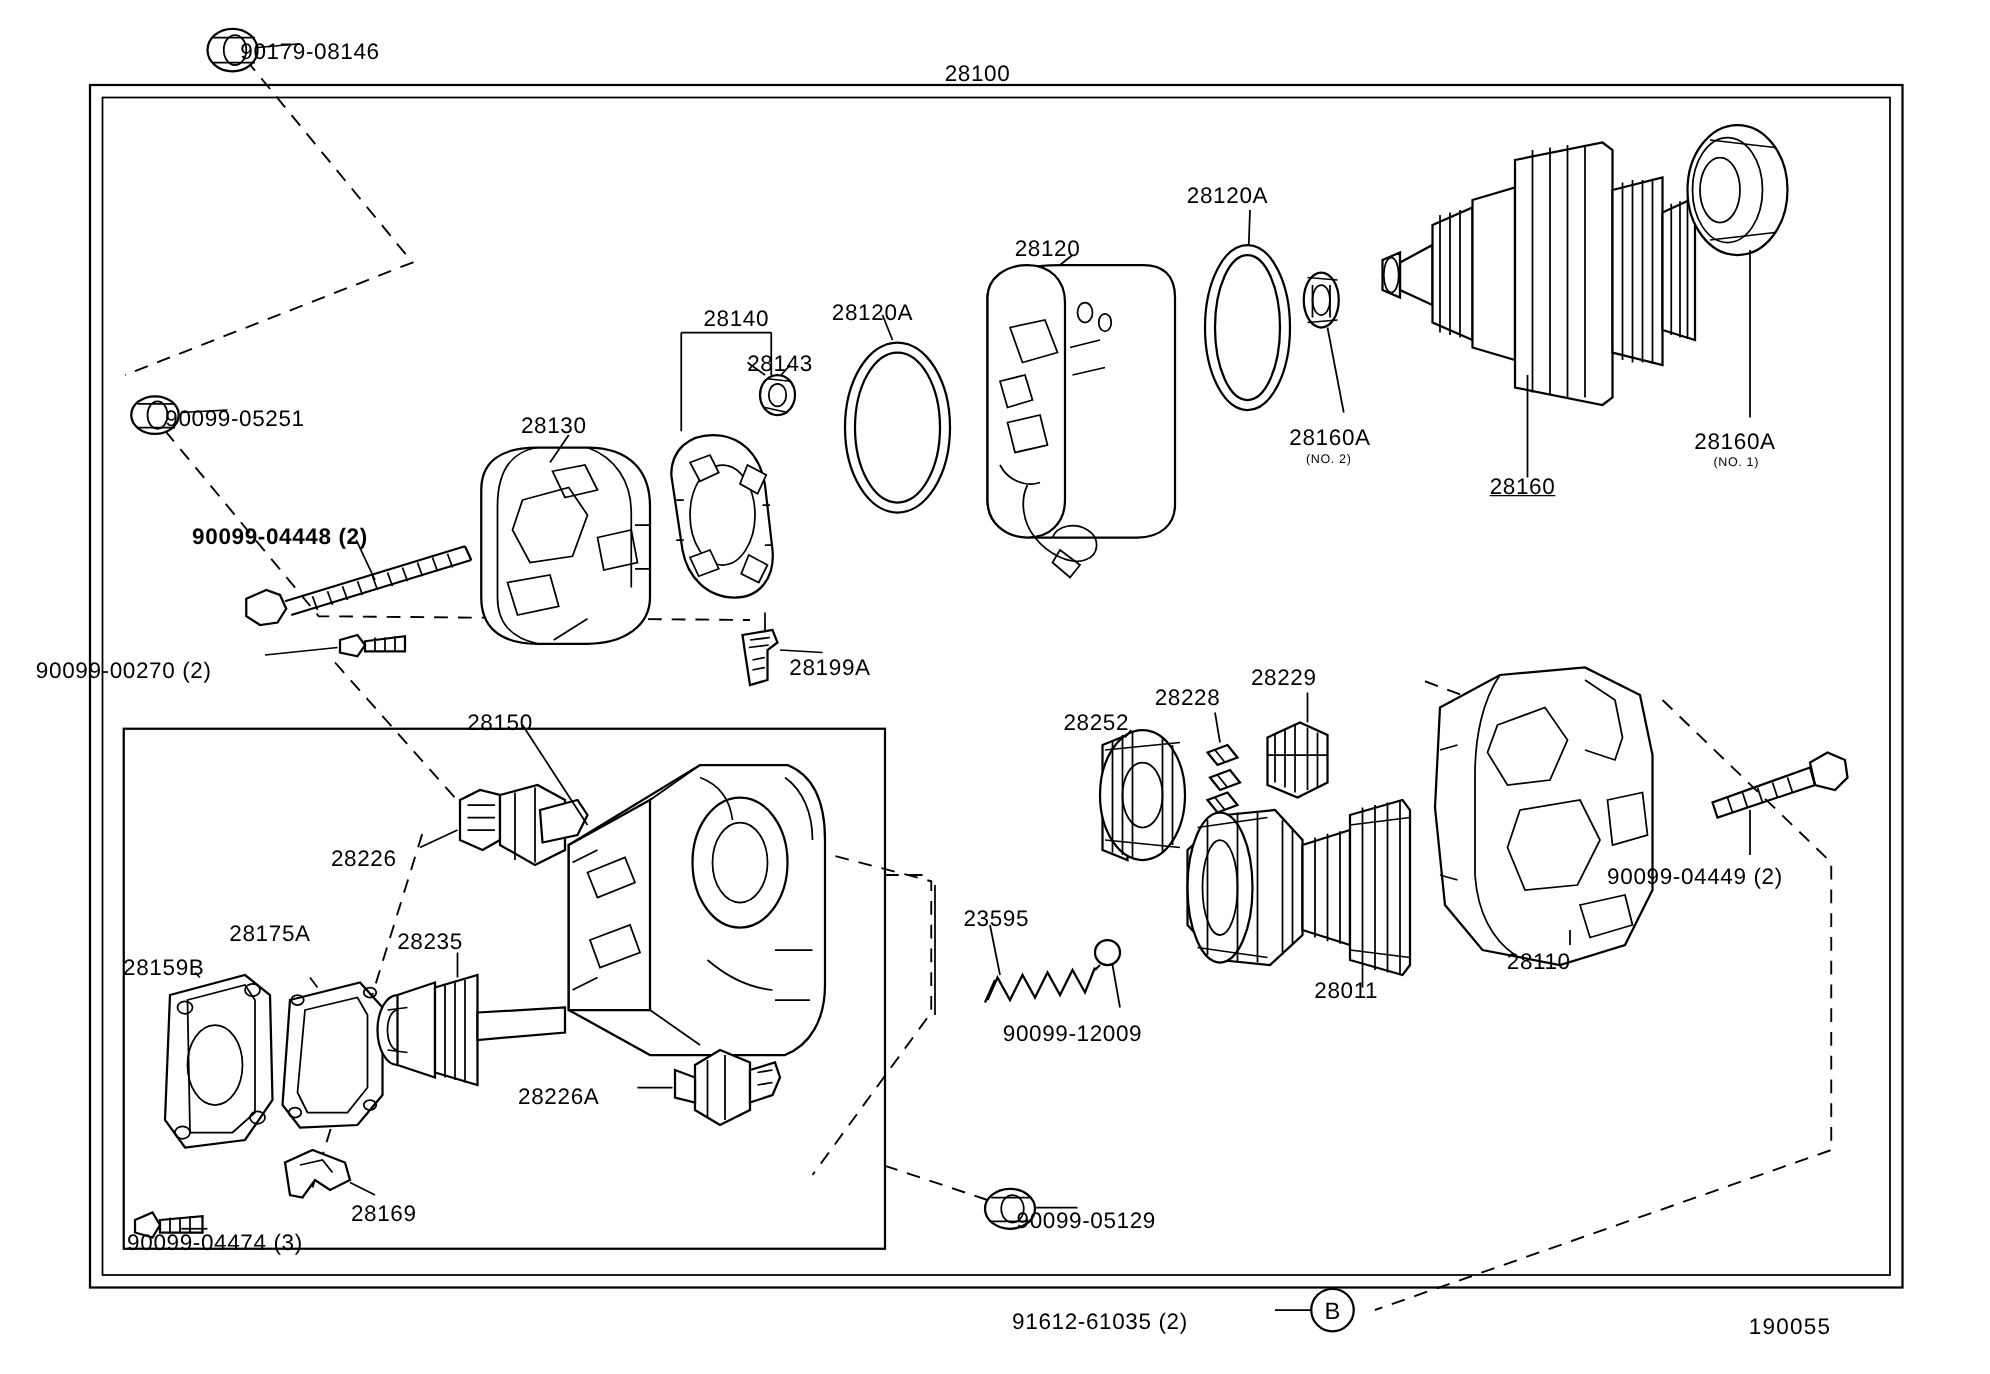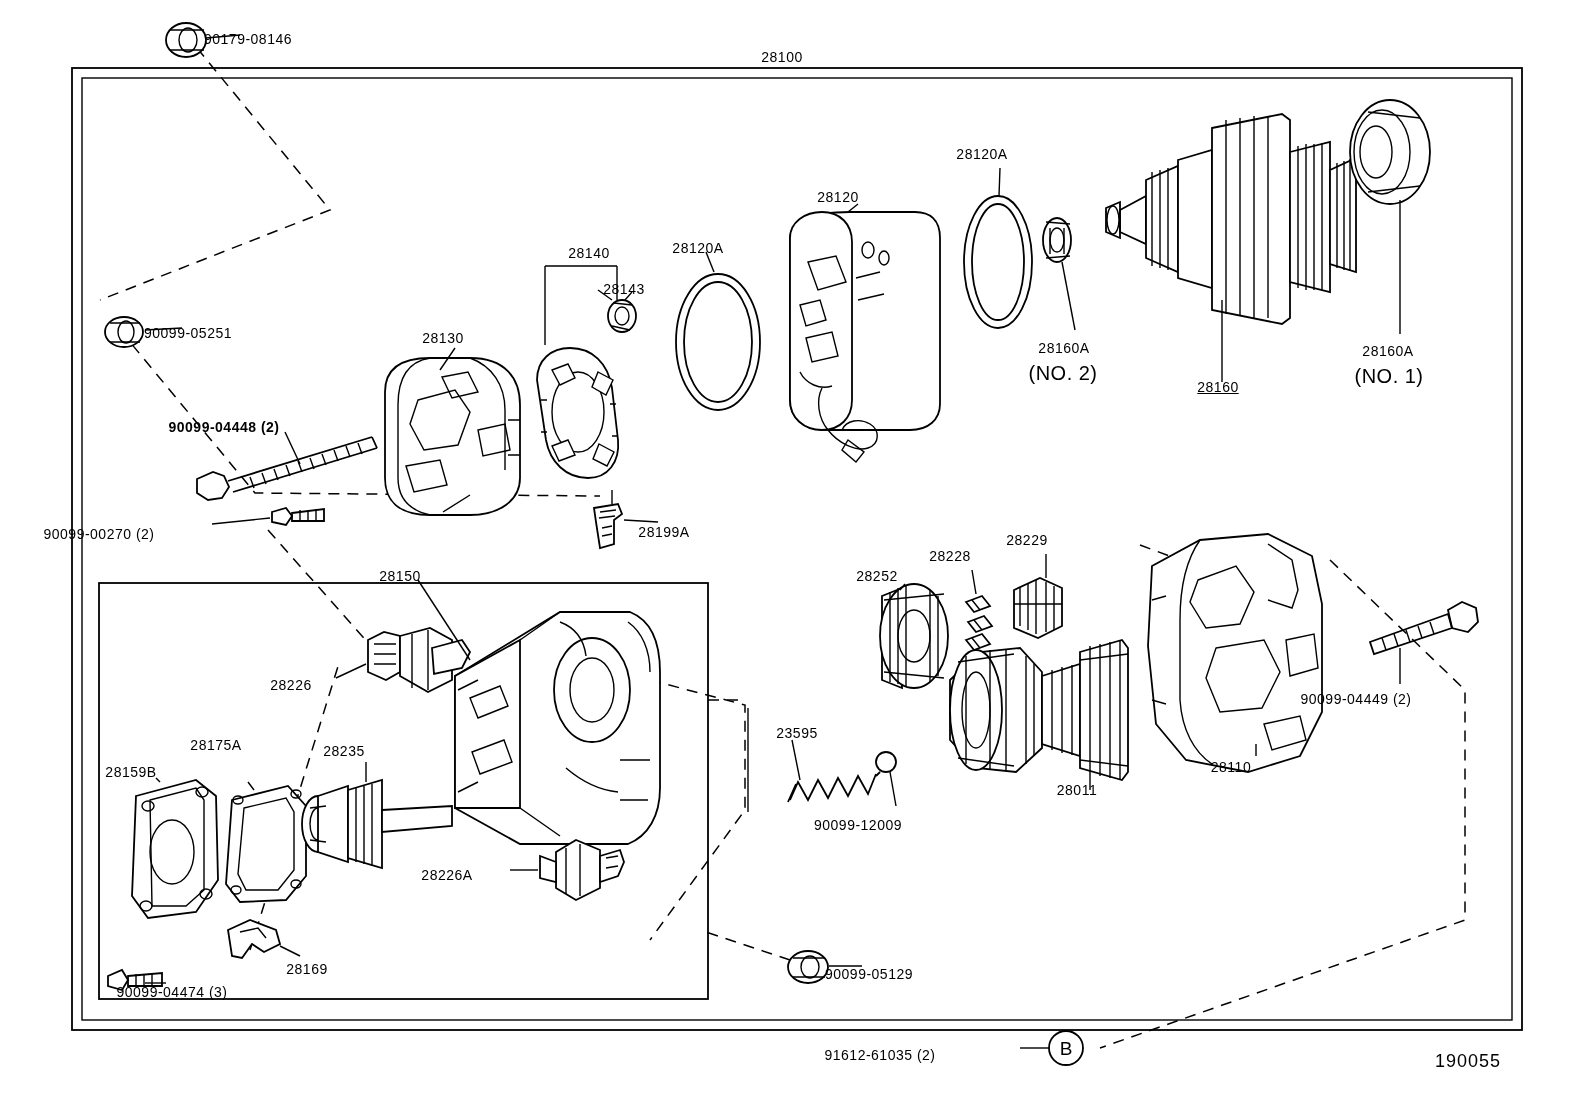--- a/index.html
+++ b/index.html
@@ -20,28 +20,28 @@
   #svgroot {
     position: absolute;
     left: 0;
     top: 0;
     width: 1592px;
     height: 1099px;
   }
   .lbl {
     position: absolute;
     font-family: "Liberation Sans", sans-serif;
-    font-size: 14px;
+    font-size: 18px;
     color: #000000;
     white-space: nowrap;
     letter-spacing: 0.5px;
     line-height: 1;
   }
   .lbl.small {
-    font-size: 20px;
+    font-size: 10px;
   }
   .lbl.center {
     transform: translateX(-50%);
   }
   .lbl.sheetno {
     font-size: 18px;
     letter-spacing: 1px;
   }
   svg text {
     font-family: "Liberation Sans", sans-serif;
@@ -421,16 +421,16 @@
       <div class="lbl center" style="left: 344px; top: 744px;">28235</div>
       <div class="lbl center" style="left: 1231px; top: 760px;">28110</div>
       <div class="lbl center" style="left: 131px; top: 765px;">28159B</div>
       <div class="lbl center" style="left: 1067px; top: 783px; margin-left: 10px;">28011</div>
       <div class="lbl center" style="left: 858px; top: 818px;">90099-12009</div>
       <div class="lbl center" style="left: 447px; top: 868px;">28226A</div>
       <div class="lbl center" style="left: 307px; top: 962px; text-align: center;">28169</div>
       <div class="lbl center" style="left: 869px; top: 967px;">90099-05129</div>
       <div class="lbl center" style="left: 172px; top: 985px;">90099-04474 (3)</div>
       <div class="lbl center" style="left: 880px; top: 1048px;">91612-61035 (2)</div>
-      <div class="lbl center sheetno" style="left: 1468px; top: 1052px; text-align: right;">190055</div>
+      <div class="lbl center sheetno" style="left: 1432px; top: 1052px; text-align: right;">190055</div>
     </div>
 
 </div>
 
 </body></html>

